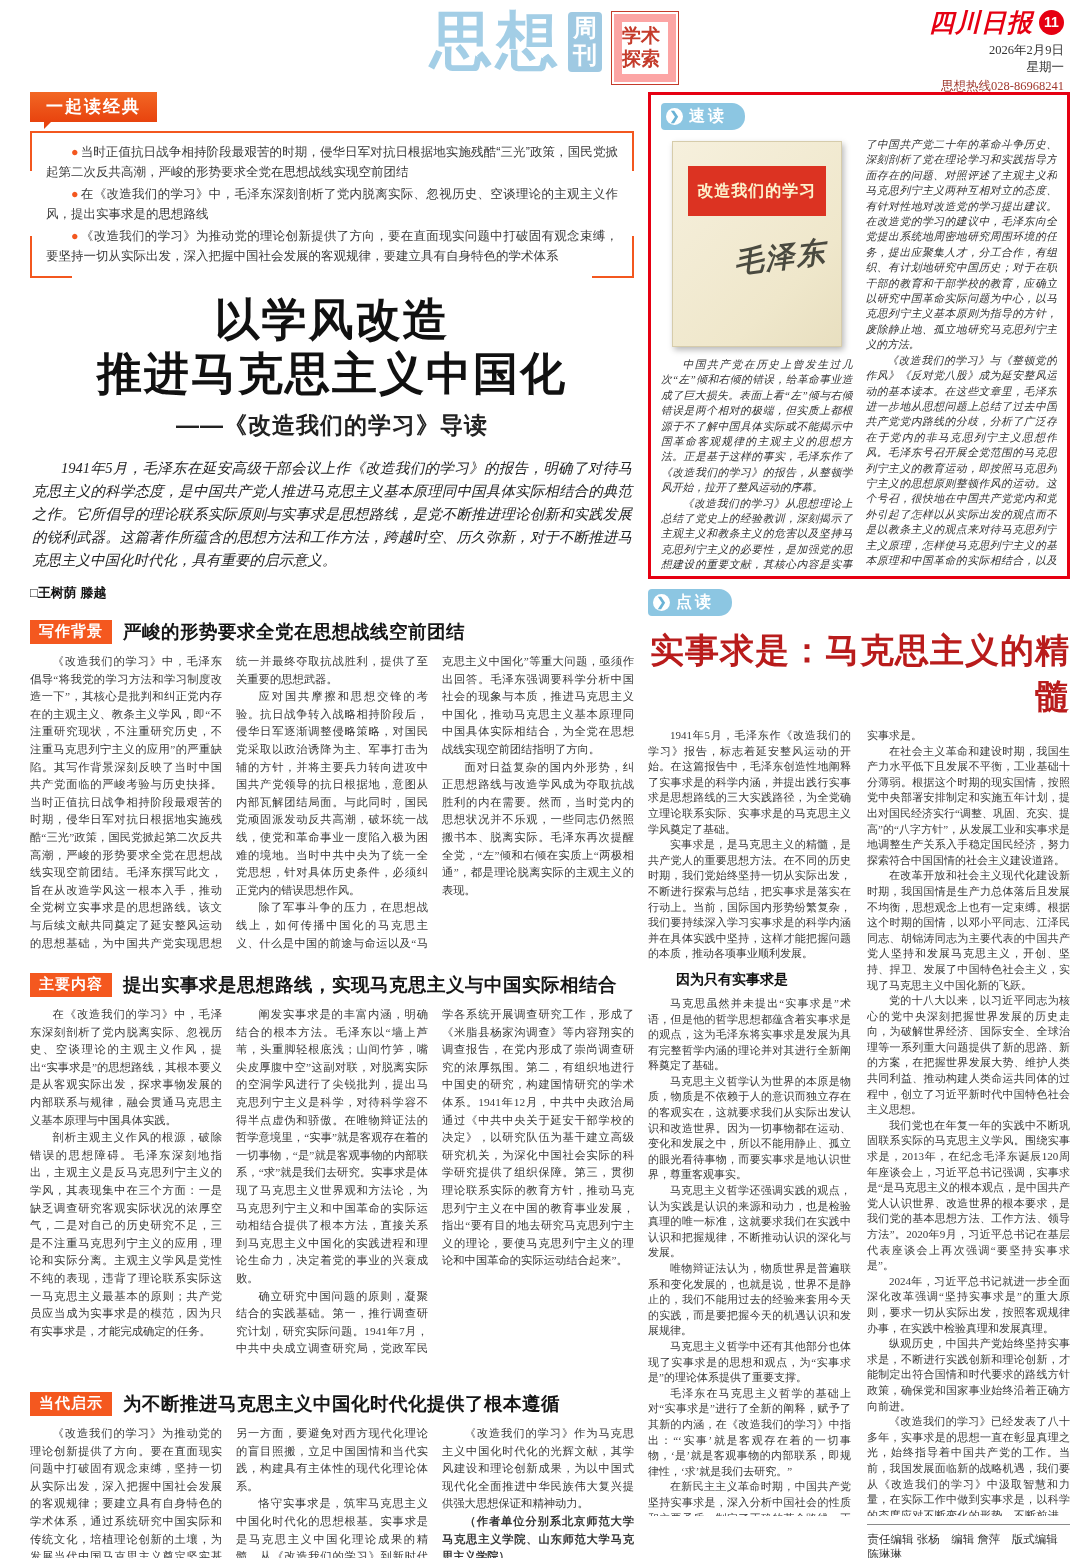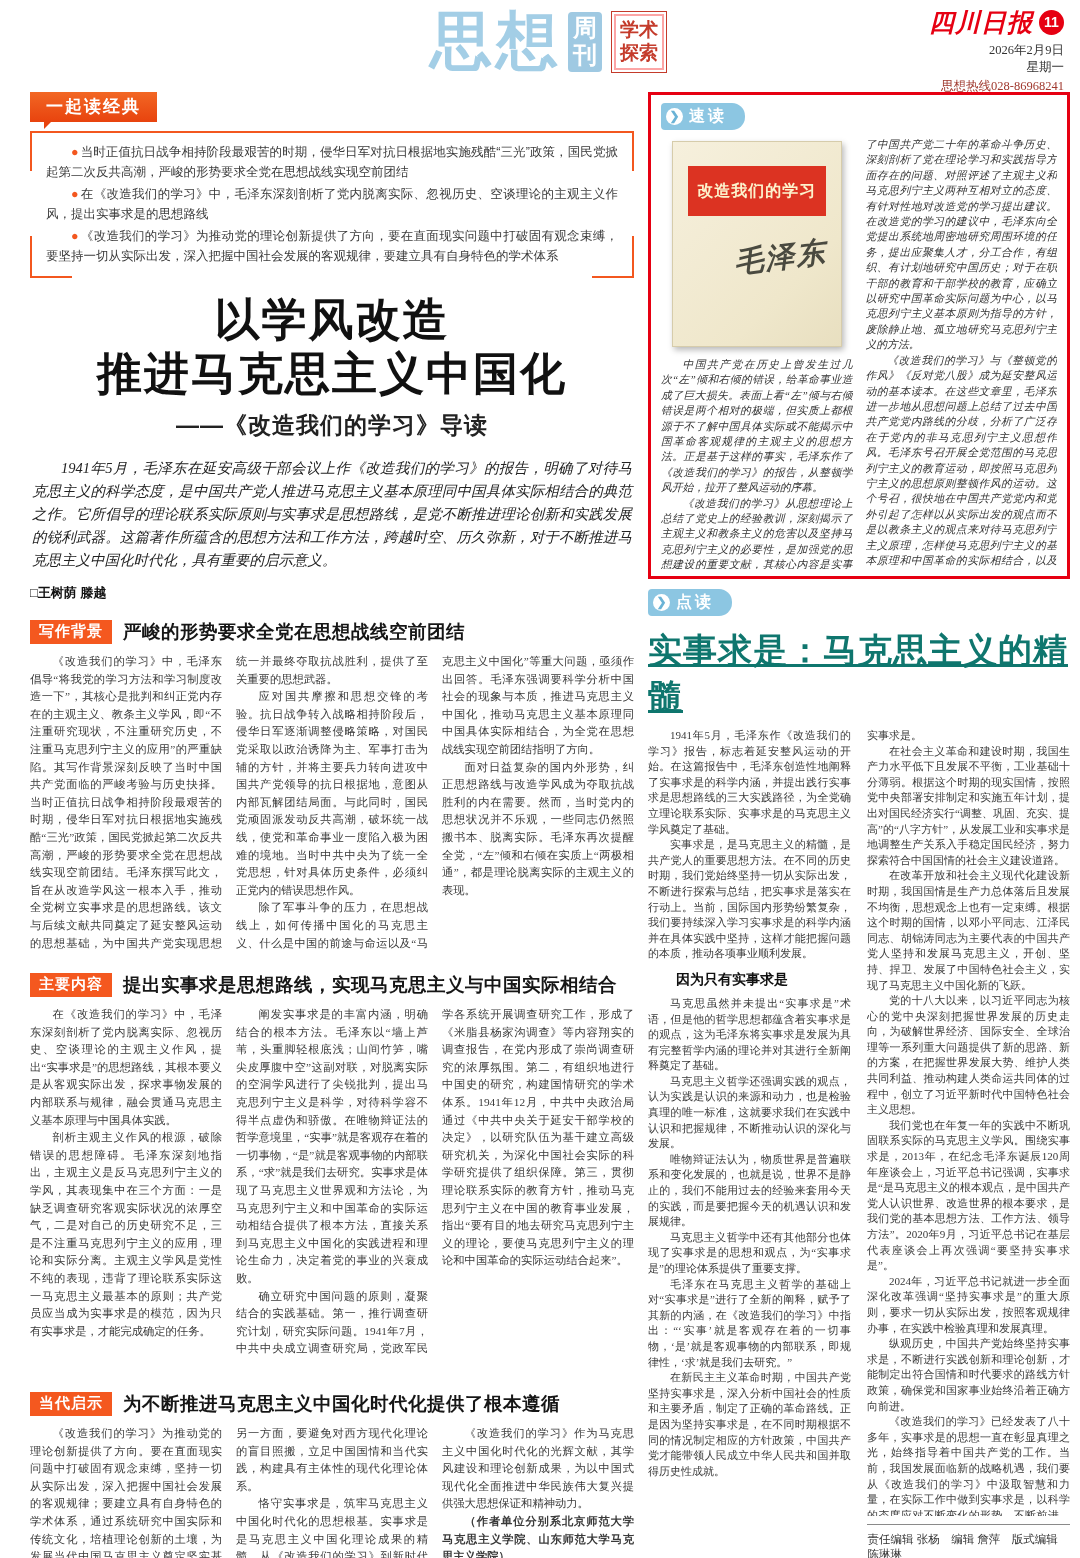--- a/index.html
+++ b/index.html
@@ -8,22 +8,22 @@
         font-family:"Liberation Serif","DejaVu Serif",serif;color:#2b2b2b;}
 
   
   .hdr{position:relative;height:84px;}
   .logo-wrap{position:absolute;left:400px;top:2px;display:flex;align-items:flex-start;}
   .logo-main{font-family:"Liberation Sans","DejaVu Sans",sans-serif;font-weight:bold;
              font-size:62px;line-height:66px;color:#a3cee6;letter-spacing:4px;}
   .logo-sub{width:34px;height:58px;background:#9fc9e2;color:#fff;border-radius:4px;
             font-family:"Liberation Sans","DejaVu Sans",sans-serif;font-weight:bold;
             font-size:24px;line-height:27px;text-align:center;padding-top:2px;margin:4px 0 0 6px;}
-  .logo-seal{width:46px;height:50px;border:2px solid #fca5a5;outline:1px solid #c43b2b;outline-offset:2px;
-             color:#c43b2b;font-weight:bold;font-size:19px;line-height:23px;text-align:center;
+  .logo-seal{width:46px;height:50px;border:8px solid #fca5a5;outline:1px solid #c43b2b;outline-offset:2px;
+             color:#c43b2b;font-weight:bold;font-size:19px;line-height:23px;text-align:left;
              margin:6px 0 0 12px;padding-top:2px;font-family:"Liberation Serif",serif;}
   .hdr-right{position:absolute;right:6px;top:0;text-align:right;}
   .paper-row{display:flex;align-items:center;justify-content:flex-end;gap:6px;}
   .paper-name{font-size:25px;font-weight:bold;font-style:italic;color:#e60012;
               font-family:"Liberation Serif",serif;letter-spacing:1px;}
   .page-num{width:25px;height:25px;border-radius:50%;background:#e60012;color:#fff;
             font-family:"Liberation Sans",sans-serif;font-weight:bold;font-size:14px;
             line-height:25px;text-align:center;}
   .date-line{font-size:12.5px;color:#333;margin-top:3px;line-height:17px;}
   .hotline{font-size:12.5px;color:#a0392e;margin-top:2px;}
@@ -90,22 +90,22 @@
         background:linear-gradient(135deg,#f6f0dd 0%,#efe7cb 70%,#e8dfc0 100%);
         border:1px solid #d6ccab;box-shadow:2px 3px 6px rgba(0,0,0,0.28);}
   .book-band{position:absolute;top:24px;left:15px;right:15px;height:50px;background:#dc3322;
         display:flex;align-items:center;justify-content:center;color:#fcf3cd;
         font-weight:bold;font-size:16px;letter-spacing:1px;font-family:"Liberation Serif",serif;}
   .book-sign{position:absolute;top:96px;right:14px;font-size:29px;font-style:italic;font-weight:bold;
         color:#4a4a40;transform:rotate(-7deg);letter-spacing:2px;}
 
   
   .dd-tab-row{margin-top:10px;}
-  .dd-title{font-family:"Liberation Sans","DejaVu Sans",sans-serif;font-weight:bold;color:#0f766e;
-            font-size:34px;text-align:left;margin:12px 0 8px;letter-spacing:1px;text-decoration:underline;}
+  .dd-title{font-family:"Liberation Sans","DejaVu Sans",sans-serif;font-weight:bold;color:#b91c1c;
+            font-size:34px;text-align:right;margin:12px 0 8px;letter-spacing:1px;}
   .dd-byline{font-family:"Liberation Sans",sans-serif;font-weight:bold;font-size:13px;margin:0 0 8px 4px;}
   .dd-cols{display:flex;gap:16px;}
   .dd-col{flex:1;height:788px;overflow:hidden;text-align:justify;}
   .dd-col p{margin:0;font-size:11px;line-height:15.6px;color:#3a3a3a;text-indent:2em;}
   .dd-col p.cont{text-indent:0;}
   .dd-sub{font-family:"Liberation Sans",sans-serif;font-weight:bold;font-size:14px;color:#101010;
           margin:9px 0 7px;text-indent:2em;}
   .dd-footer{width:48%;margin-left:auto;margin-top:8px;border-top:1px solid #8a8a8a;
              padding-top:7px;font-family:"Liberation Sans",sans-serif;font-size:11.5px;color:#333;}
 </style>
@@ -232,20 +232,21 @@
       </div>
 
       <div class="dd-title">实事求是：马克思主义的精髓</div>
 
       <div class="dd-cols">
         <div class="dd-col" id="dd-left">
             <p>1941年5月，毛泽东作《改造我们的学习》报告，标志着延安整风运动的开始。在这篇报告中，毛泽东创造性地阐释了实事求是的科学内涵，并提出践行实事求是思想路线的三大实践路径，为全党确立理论联系实际、实事求是的马克思主义学风奠定了基础。</p>
             <p>实事求是，是马克思主义的精髓，是共产党人的重要思想方法。在不同的历史时期，我们党始终坚持一切从实际出发，不断进行探索与总结，把实事求是落实在行动上。当前，国际国内形势纷繁复杂，我们要持续深入学习实事求是的科学内涵并在具体实践中坚持，这样才能把握问题的本质，推动各项事业顺利发展。</p>
             <div class="dd-sub">因为只有实事求是</div>
             <p>马克思虽然并未提出“实事求是”术语，但是他的哲学思想都蕴含着实事求是的观点，这为毛泽东将实事求是发展为具有完整哲学内涵的理论并对其进行全新阐释奠定了基础。</p>
+            <p>马克思主义哲学认为世界的本原是物质，物质是不依赖于人的意识而独立存在的客观实在，这就要求我们从实际出发认识和改造世界。因为一切事物都在运动、变化和发展之中，所以不能用静止、孤立的眼光看待事物，而要实事求是地认识世界，尊重客观事实。</p>
             <p>马克思主义哲学还强调实践的观点，认为实践是认识的来源和动力，也是检验真理的唯一标准，这就要求我们在实践中认识和把握规律，不断推动认识的深化与发展。</p>
             <p>唯物辩证法认为，物质世界是普遍联系和变化发展的，也就是说，世界不是静止的，我们不能用过去的经验来套用今天的实践，而是要把握今天的机遇认识和发展规律。</p>
             <p>马克思主义哲学中还有其他部分也体现了实事求是的思想和观点，为“实事求是”的理论体系提供了重要支撑。</p>
             <p>毛泽东在马克思主义哲学的基础上对“实事求是”进行了全新的阐释，赋予了其新的内涵，在《改造我们的学习》中指出：“‘实事’就是客观存在着的一切事物，‘是’就是客观事物的内部联系，即规律性，‘求’就是我们去研究。”</p>
             <p>在新民主主义革命时期，中国共产党坚持实事求是，深入分析中国社会的性质和主要矛盾，制定了正确的革命路线。正是因为坚持实事求是，在不同时期根据不同的情况制定相应的方针政策，中国共产党才能带领人民成立中华人民共和国并取得历史性成就。</p>
           </div>
         <div class="dd-col" id="dd-right">
             <p class="cont">实事求是。</p>
             <p>在社会主义革命和建设时期，我国生产力水平低下且发展不平衡，工业基础十分薄弱。根据这个时期的现实国情，按照党中央部署安排制定和实施五年计划，提出对国民经济实行“调整、巩固、充实、提高”的“八字方针”，从发展工业和实事求是地调整生产关系入手稳定国民经济，努力探索符合中国国情的社会主义建设道路。</p>
             <p>在改革开放和社会主义现代化建设新时期，我国国情是生产力总体落后且发展不均衡，思想观念上也有一定束缚。根据这个时期的国情，以邓小平同志、江泽民同志、胡锦涛同志为主要代表的中国共产党人坚持和发展马克思主义，开创、坚持、捍卫、发展了中国特色社会主义，实现了马克思主义中国化新的飞跃。</p>

